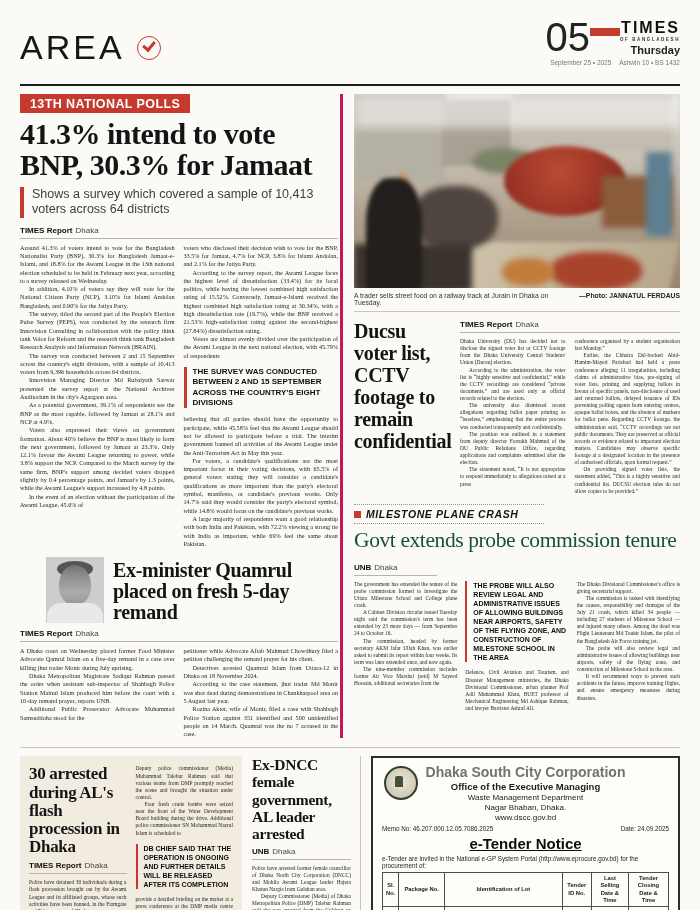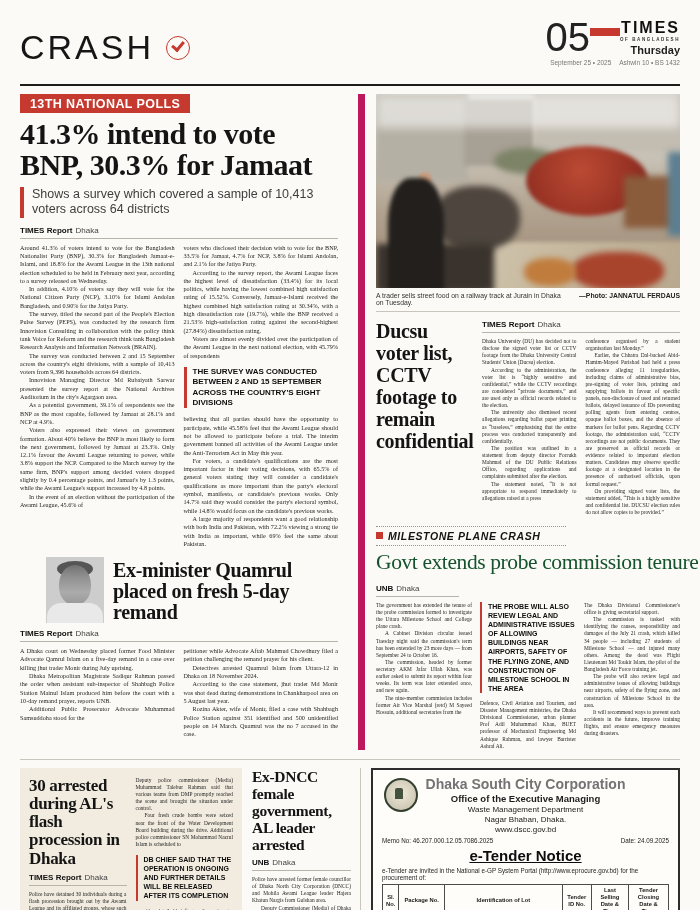--- a/index.html
+++ b/index.html
@@ -33,21 +33,21 @@
   .bodytext p{font-family:"Liberation Serif","DejaVu Serif",serif;font-size:6.2px;line-height:1.34;
       text-align:justify;margin:0;text-indent:9px;color:#262626;}
   .bodytext p:first-child{text-indent:0;}
   .small .bodytext p, .small.bodytext p{font-size:5.4px;line-height:1.32;}
   .pq{border-left:3px solid #c5392f;padding-left:6px;font-weight:700;font-size:8px;line-height:1.3;
       color:#0e0e0e;margin:7px 0;}
   .pq.tiny{font-size:7px;border-left-width:2.5px;}
 
   
   .main{display:flex;margin-top:8px;}
-  .col-left{width:318px;flex:none;padding-right:20px;border-right:7px solid #be185d;}
+  .col-left{width:318px;flex:none;padding-right:2px;border-right:3px solid #be185d;}
   .col-right{flex:1;min-width:0;padding-left:11px;}
 
   .kicker-tag{display:inline-block;background:#c5392f;color:#fff;font-size:12.5px;font-weight:700;
       letter-spacing:0.4px;padding:3px 10px 2px;}
   .headline-1{font-family:"Liberation Serif","DejaVu Serif",serif;font-weight:700;font-size:30px;
       line-height:1.02;letter-spacing:-0.5px;color:#141414;margin:6px 0 7px;}
   .standfirst{border-left:4px solid #c5392f;padding-left:8px;font-size:12.5px;line-height:1.22;
       color:#3e3e3e;margin-bottom:8px;}
 
   
@@ -131,21 +131,21 @@
   .t-table th{font-weight:700;}
   .t-table td.lot{text-align:left;}
 </style>
 </head>
 <body>
 
 <div class="page">
 
   <div class="masthead">
     <div class="m-left">
-      <span class="m-title">CRASH</span>
+      <span class="m-title">AREA</span>
       <span class="m-check"></span>
     </div>
     <div class="m-right">
       <div class="m-top">
         <span class="m-page">05</span>
         <span class="m-dash"></span>
         <span>
           <div class="m-brand-name">TIMES</div>
           <div class="m-brand-sub">OF BANGLADESH</div>
           <div class="m-day">Thursday</div>

